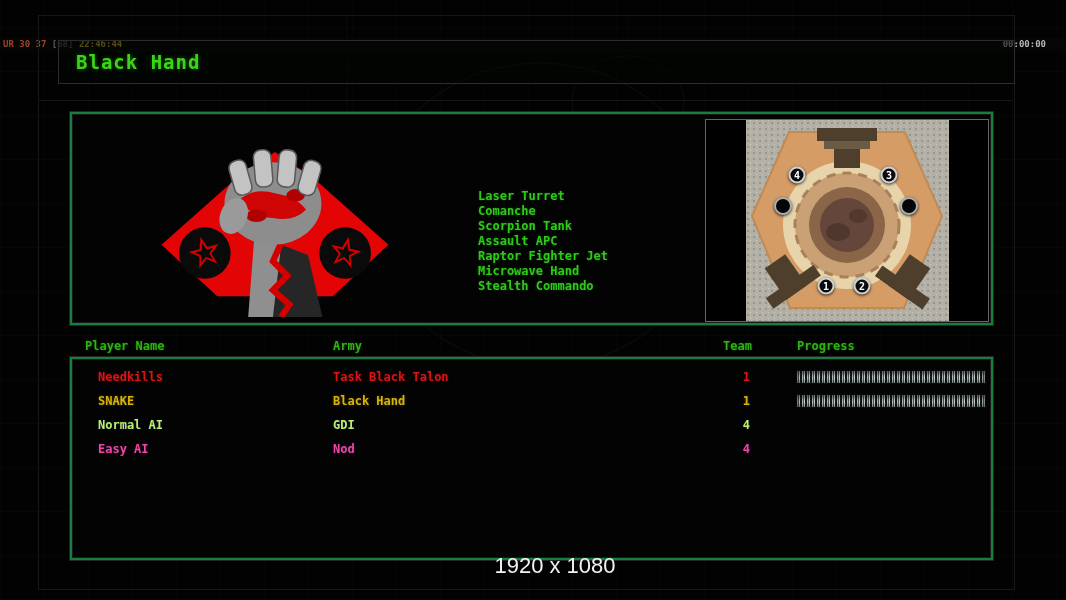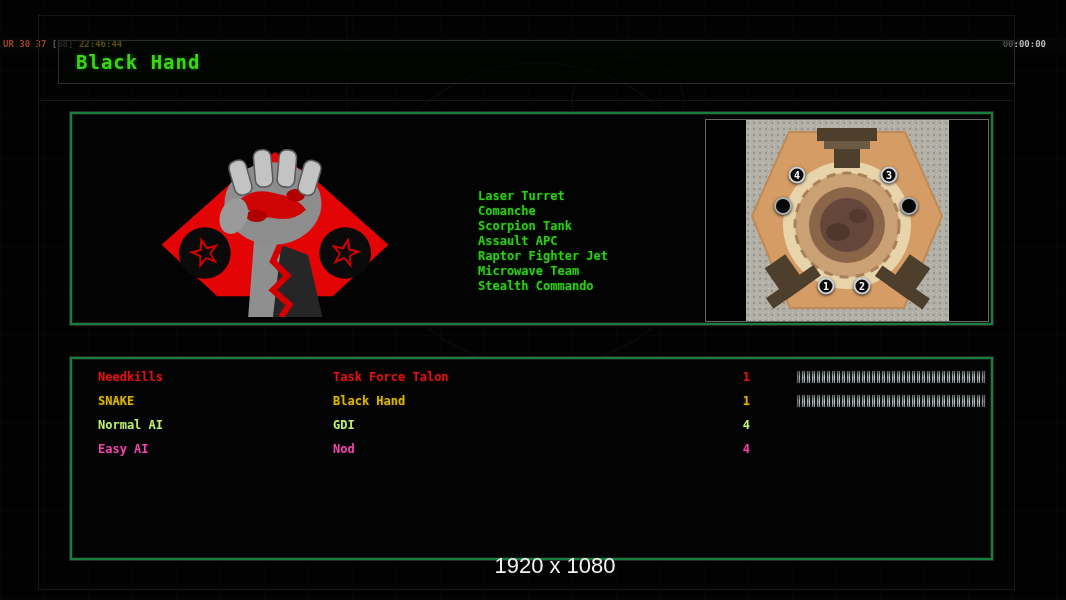--- a/index.html
+++ b/index.html
@@ -143,21 +143,21 @@
         <ellipse cx="90" cy="92" rx="13" ry="18" fill="#9a9a9a" transform="rotate(22 90 92)"></ellipse>
       </svg>
     </div>
 
     <ul class="units">
       <li>Laser Turret</li>
       <li>Comanche</li>
       <li>Scorpion Tank</li>
       <li>Assault APC</li>
       <li>Raptor Fighter Jet</li>
-      <li>Microwave Team</li>
+      <li>Microwave Hand</li>
       <li>Stealth Commando</li>
     </ul>
 
     <div class="map-box">
       <div class="map-img">
         <svg width="203" height="201" viewBox="0 0 203 201">
           <defs>
             <pattern id="speck" width="6" height="6" patternUnits="userSpaceOnUse">
               <rect width="6" height="6" fill="#b3b0a7"></rect>
               <rect x="1" y="2" width="2" height="2" fill="#979489"></rect>
@@ -206,25 +206,31 @@
         <div class="marker" style="left: 80px; top: 166px;">
             <span>1</span>
           </div>
         <div class="marker" style="left: 116px; top: 166px;">
             <span>2</span>
           </div>
       </div>
     </div>
   </div>
 
+  <div class="thead">
+    <span class="th-name">Player Name</span>
+    <span class="th-army">Army</span>
+    <span class="th-team">Team</span>
+    <span class="th-progress">Progress</span>
+  </div>
 
   <div class="panel tpanel">
     <div class="prow" style="color: rgb(216, 20, 20); text-shadow: rgba(216, 20, 20, 0.333) 0px 0px 3px;">
       <span class="cell-name">Needkills</span>
-      <span class="cell-army">Task Force Talon</span>
+      <span class="cell-army">Task Black Talon</span>
       <span class="cell-team">1</span>
       <div class="progress-bar" style="width: 188px;"></div>
     </div>
     <div class="prow" style="color: rgb(214, 180, 9); text-shadow: rgba(214, 180, 9, 0.333) 0px 0px 3px;">
       <span class="cell-name">SNAKE</span>
       <span class="cell-army">Black Hand</span>
       <span class="cell-team">1</span>
       <div class="progress-bar" style="width: 188px;"></div>
     </div>
     <div class="prow" style="color: #bef264; text-shadow: rgba(42, 59, 221, 0.333) 0px 0px 3px;">

